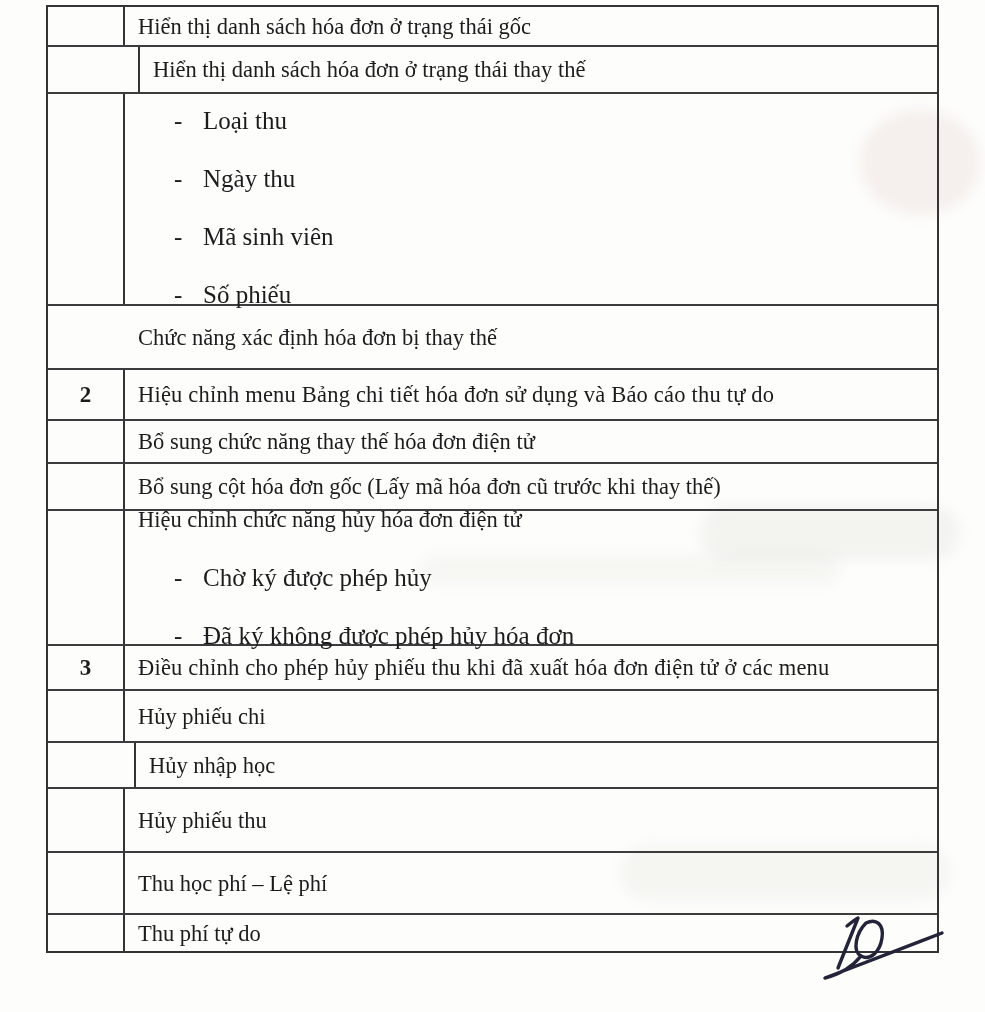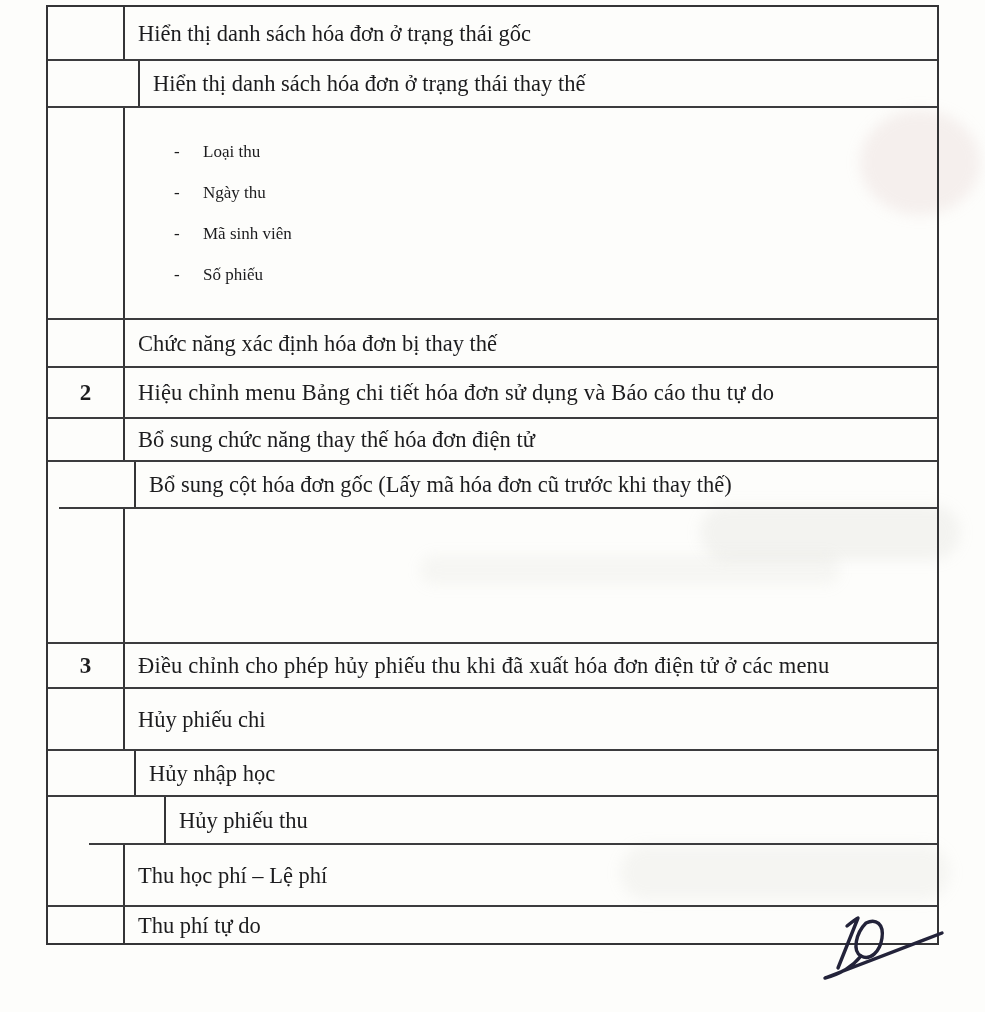--- a/index.html
+++ b/index.html
@@ -69,23 +69,24 @@
     font-size: 22.5px;
     line-height: 41px;
     white-space: nowrap;
   }
   .row.bold .main-text {
     font-weight: normal;
     letter-spacing: 0.2px;
   }
   .bullet-line {
     padding-left: 36px;
-    font-size: 17px;
+    font-size: 25px;
     line-height: 41px;
     white-space: nowrap;
+    margin-top: 17px;
   }
   .bullet-line .dash {
     display: inline-block;
     width: 29px;
   }
   .handwriting {
     position: absolute;
     left: 798px;
     top: 906px;
     width: 175px;
@@ -103,21 +104,21 @@
 </head>
 <body>
 
 <div class="page">
   <div class="noise n1"></div>
   <div class="noise n2"></div>
   <div class="noise n3"></div>
   <div class="noise n4"></div>
 
   <div class="doc-table" id="doc-table">
-  <div class="row" style="height: 54px;">
+  <div class="row" style="height: 40px;">
     <div class="cell num"></div>
     <div class="cell content">
       <div class="main-text">Hiển thị danh sách hóa đơn ở trạng thái gốc</div>
     </div>
   </div>
 
   <div class="row" style="height: 47px; padding-left: 15px;">
     <div class="cell num"></div>
     <div class="cell content">
       <div class="main-text">Hiển thị danh sách hóa đơn ở trạng thái thay thế</div>
@@ -127,74 +128,79 @@
   <div class="row" style="height: 212px;">
     <div class="cell num"></div>
     <div class="cell content">
     <div class="bullet-line"><span class="dash">-</span><span>Loại thu</span></div>
           <div class="bullet-line"><span class="dash">-</span><span>Ngày thu</span></div>
           <div class="bullet-line"><span class="dash">-</span><span>Mã sinh viên</span></div>
           <div class="bullet-line"><span class="dash">-</span><span>Số phiếu</span></div>
         </div>
   </div>
 
-  <div class="row" style="height: 48px;">
+  <div class="row" style="height: 64px; align-items: center;">
     <div class="cell num"></div>
     <div class="cell content">
       <div class="main-text">Chức năng xác định hóa đơn bị thay thế</div>
     </div>
   </div>
 
   <div class="row bold" style="height: 51px;">
     <div class="cell num">2</div>
     <div class="cell content">
       <div class="main-text">Hiệu chỉnh menu Bảng chi tiết hóa đơn sử dụng và Báo cáo thu tự do</div>
     </div>
   </div>
 
   <div class="row" style="height: 43px;">
     <div class="cell num"></div>
     <div class="cell content">
       <div class="main-text">Bổ sung chức năng thay thế hóa đơn điện tử</div>
     </div>
   </div>
 
-  <div class="row" style="height: 47px; margin-left: 11px;">
+  <div class="row" style="height: 47px;">
     <div class="cell num"></div>
     <div class="cell content">
       <div class="main-text">Bổ sung cột hóa đơn gốc (Lấy mã hóa đơn cũ trước khi thay thế)</div>
     </div>
   </div>
 
   <div class="row" style="height: 135px;">
     <div class="cell num"></div>
+    <div class="cell content">
+      <div class="main-text">Hiệu chỉnh chức năng hủy hóa đơn điện tử</div>
+    <div class="bullet-line"><span class="dash">-</span><span>Chờ ký được phép hủy</span></div>
+          <div class="bullet-line"><span class="dash">-</span><span>Đã ký không được phép hủy hóa đơn</span></div>
+        </div>
   </div>
 
   <div class="row bold" style="height: 45px;">
     <div class="cell num">3</div>
     <div class="cell content">
       <div class="main-text">Điều chỉnh cho phép hủy phiếu thu khi đã xuất hóa đơn điện tử ở các menu</div>
     </div>
   </div>
 
-  <div class="row" style="height: 62px;">
+  <div class="row" style="height: 52px;">
     <div class="cell num"></div>
     <div class="cell content">
       <div class="main-text">Hủy phiếu chi</div>
     </div>
   </div>
 
   <div class="row" style="height: 46px; padding-left: 11px;">
     <div class="cell num"></div>
     <div class="cell content">
       <div class="main-text">Hủy nhập học</div>
     </div>
   </div>
 
-  <div class="row" style="height: 48px; margin-left: 41px;">
+  <div class="row" style="height: 64px;">
     <div class="cell num"></div>
     <div class="cell content">
       <div class="main-text">Hủy phiếu thu</div>
     </div>
   </div>
 
   <div class="row" style="height: 62px;">
     <div class="cell num"></div>
     <div class="cell content">
       <div class="main-text">Thu học phí – Lệ phí</div>

